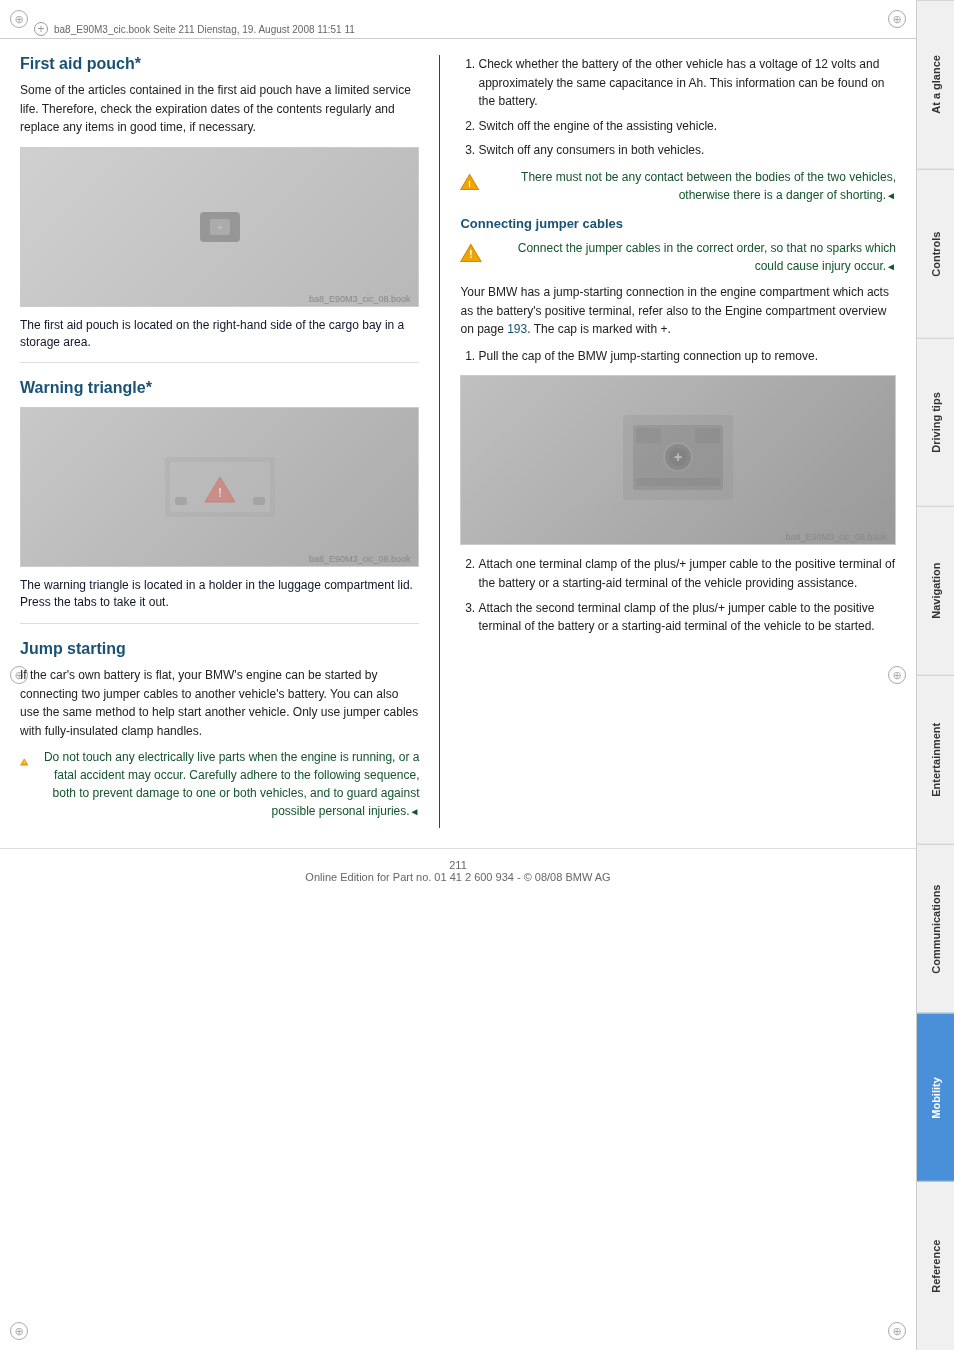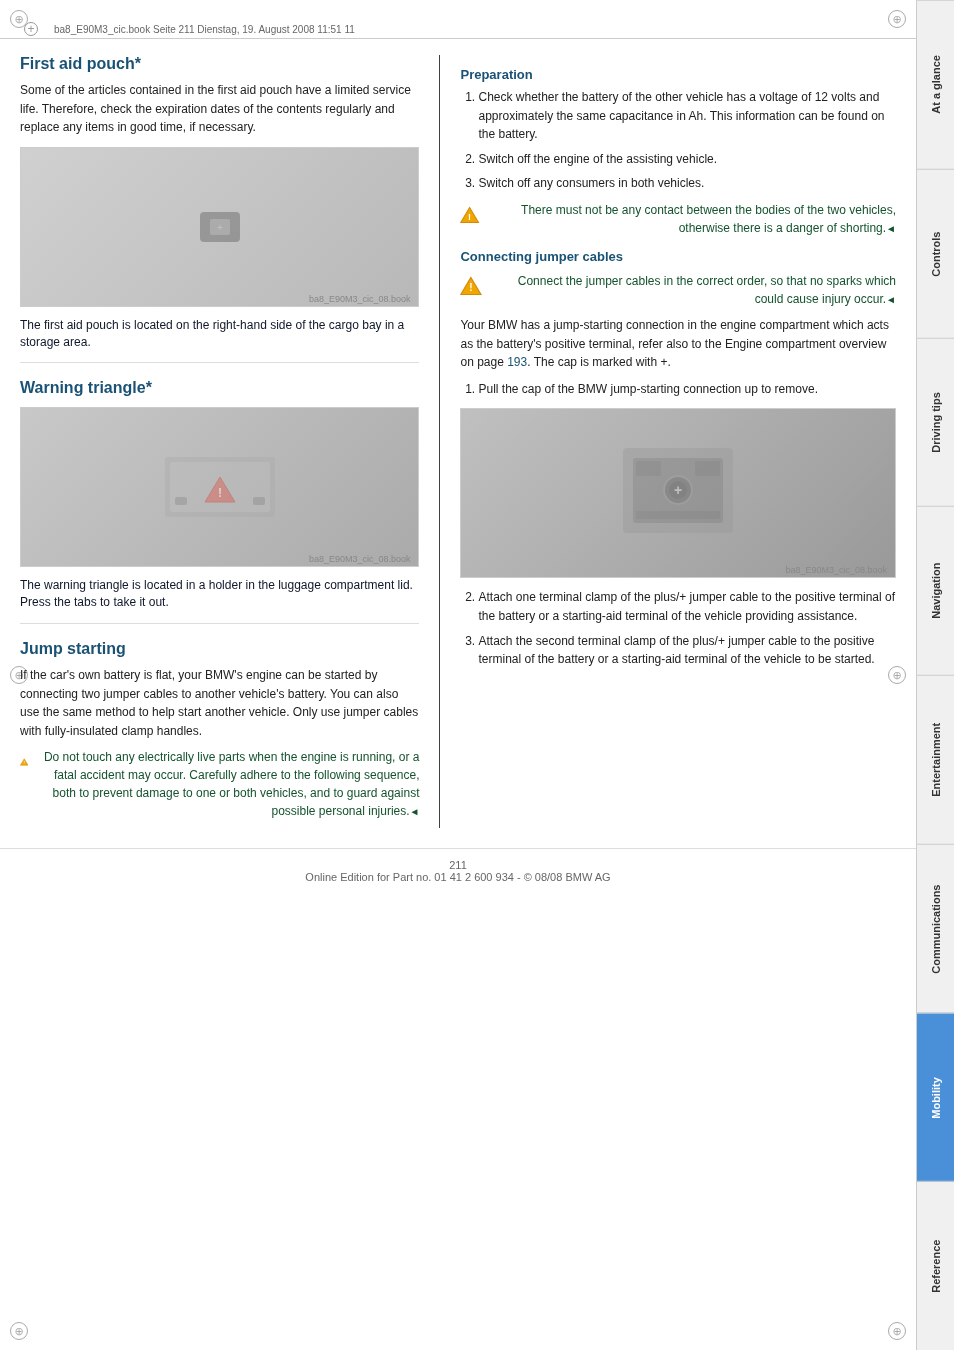--- a/index.html
+++ b/index.html
@@ -60,26 +60,26 @@
     .main-content {
       width: 916px;
       padding: 20px 0 20px 0;
       position: relative;
     }
 
     
     .header-bar {
       display: flex;
       align-items: center;
-      padding: 2px 24px;
+      padding: 2px 34px;
       font-size: 10px;
       color: #666;
       border-bottom: 1px solid #ccc;
       margin-bottom: 16px;
-      gap: 16px;
+      gap: 6px;
     }
 
     .crosshair {
       width: 14px;
       height: 14px;
       border: 1px solid #999;
       border-radius: 50%;
       position: relative;
       display: inline-flex;
       align-items: center;
@@ -354,21 +354,20 @@
             <polygon points="14,3 27,25 1,25" fill="#f0a500" stroke="#d4890a" stroke-width="1.5"></polygon>
             <text x="14" y="21" text-anchor="middle" fill="#fff" font-size="13" font-weight="bold">!</text>
           </svg>
           <span class="warning-text">Do not touch any electrically live parts when the engine is running, or a fatal accident may occur. Carefully adhere to the following sequence, both to prevent damage to one or both vehicles, and to guard against possible personal injuries.<span style="font-size:10px;">◄</span></span>
         </div>
 
       </div>
 
       <div class="col-right">
 
-        <h3>Preparation</h3>
 
         <ol>
           <li>Check whether the battery of the other vehicle has a voltage of 12 volts and approximately the same capacitance in Ah. This information can be found on the battery.</li>
           <li>Switch off the engine of the assisting vehicle.</li>
           <li>Switch off any consumers in both vehicles.</li>
         </ol>
 
         <div class="warning-box">
           <svg class="triangle-warning" viewBox="0 0 28 28">
             <polygon points="14,3 27,25 1,25" fill="#f0a500" stroke="#d4890a" stroke-width="1.5"></polygon>

